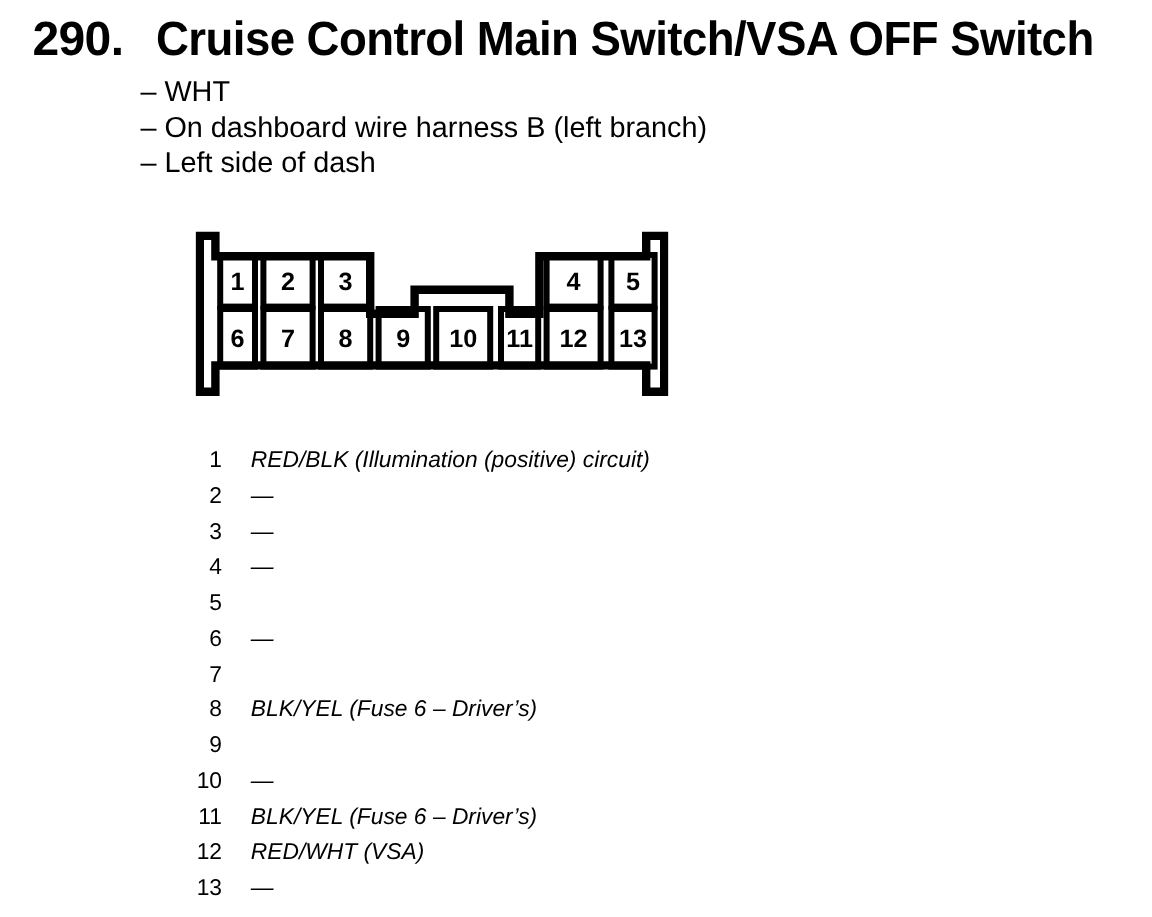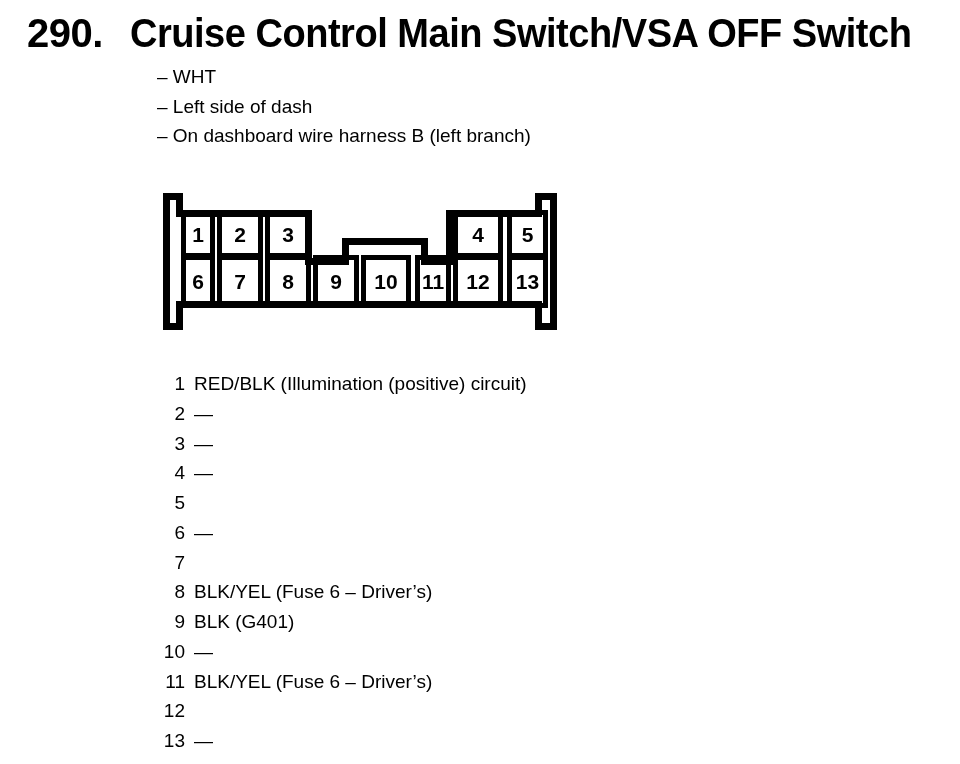--- a/index.html
+++ b/index.html
@@ -43,24 +43,23 @@
     letter-spacing: -0.5px;
   }
 
   
   .details {
     position: absolute;
     left: 117px;
     top: 62px;
   }
   .detail-line {
-    font-size: 19px;
+    font-size: 24px;
     line-height: 29.5px;
     white-space: pre;
-    margin-left: 40px;
   }
 
   
   .connector-wrap {
     position: absolute;
     left: 163px;
     top: 193px;
     width: 394px;
     height: 137px;
   }
@@ -95,36 +94,37 @@
     line-height: 29.75px;
     font-size: 19px;
   }
   .pin-num {
     display: inline-block;
     width: 33px;
     text-align: right;
     flex: 0 0 33px;
   }
   .pin-desc {
-    margin-left: 9px;
+    margin-left: 24px;
     white-space: pre;
+    font-style: italic;
   }
 </style>
 </head>
 <body>
 
 <div class="page">
 
   <span class="section-number">290.</span>
   <span class="section-title">Cruise Control Main Switch/VSA OFF Switch</span>
 
   <div class="details">
     <div class="detail-line">– WHT</div>
+    <div class="detail-line">– On dashboard wire harness B (left branch)</div>
     <div class="detail-line">– Left side of dash</div>
-    <div class="detail-line">– On dashboard wire harness B (left branch)</div>
   </div>
 
   <div class="connector-wrap">
     <svg width="394" height="137" viewBox="0 0 394 137">
 
       <g>
         <rect class="cell" x="20.5" y="19.5" width="29" height="43"></rect>
         <rect class="cell" x="56.5" y="19.5" width="41" height="43"></rect>
         <rect class="cell" x="104.5" y="19.5" width="41" height="43"></rect>
         <rect class="cell" x="292.5" y="19.5" width="45" height="43"></rect>
@@ -185,32 +185,32 @@
     </div>
     <div class="pin-row">
       <span class="pin-num">7</span>
     </div>
     <div class="pin-row">
       <span class="pin-num">8</span>
       <span class="pin-desc">BLK/YEL (Fuse 6 – Driver’s)</span>
     </div>
     <div class="pin-row">
       <span class="pin-num">9</span>
-      <span class="pin-desc">BLK (G401)</span>
     </div>
     <div class="pin-row">
       <span class="pin-num">10</span>
       <span class="pin-desc">—</span>
     </div>
     <div class="pin-row">
       <span class="pin-num">11</span>
       <span class="pin-desc">BLK/YEL (Fuse 6 – Driver’s)</span>
     </div>
     <div class="pin-row">
       <span class="pin-num">12</span>
+      <span class="pin-desc">RED/WHT (VSA)</span>
     </div>
     <div class="pin-row">
       <span class="pin-num">13</span>
       <span class="pin-desc">—</span>
     </div>
   </div>
 
 </div>
 
 </body></html>

